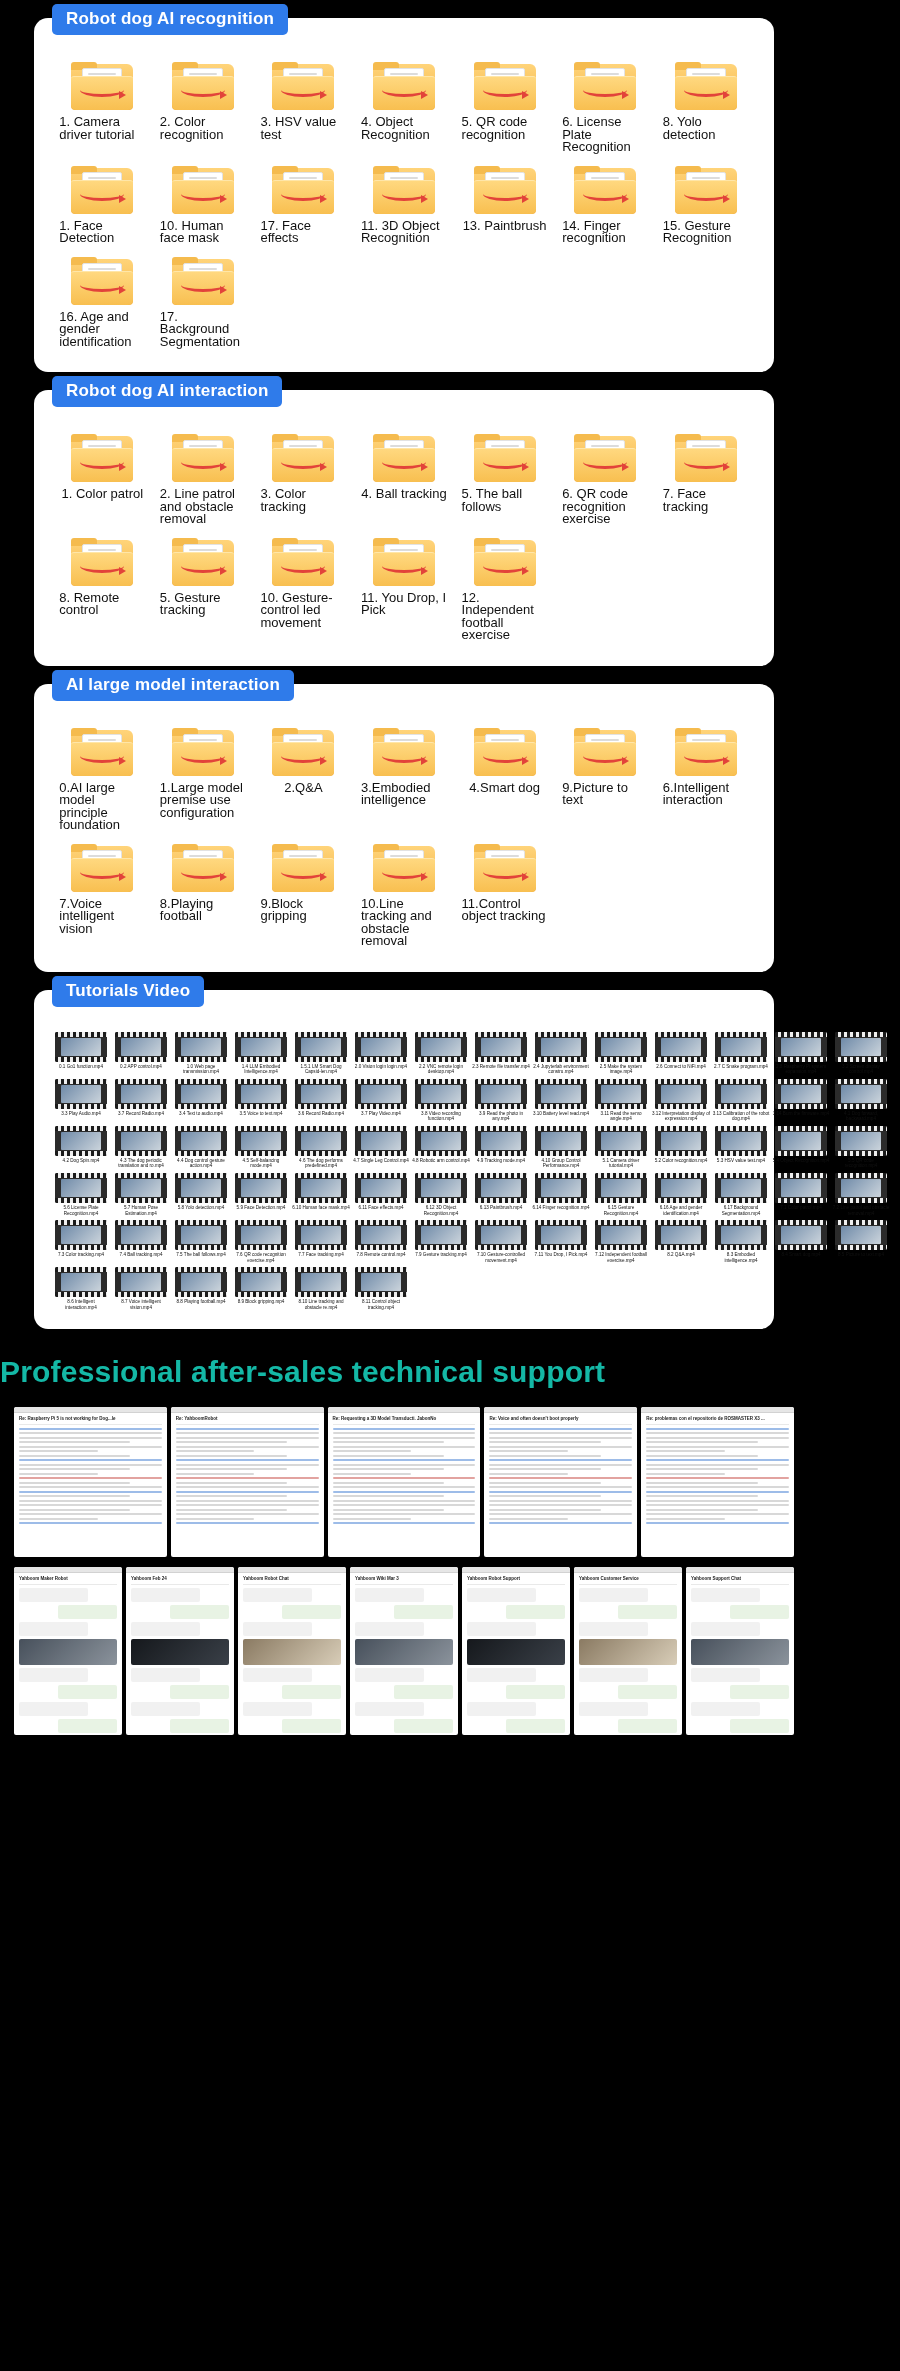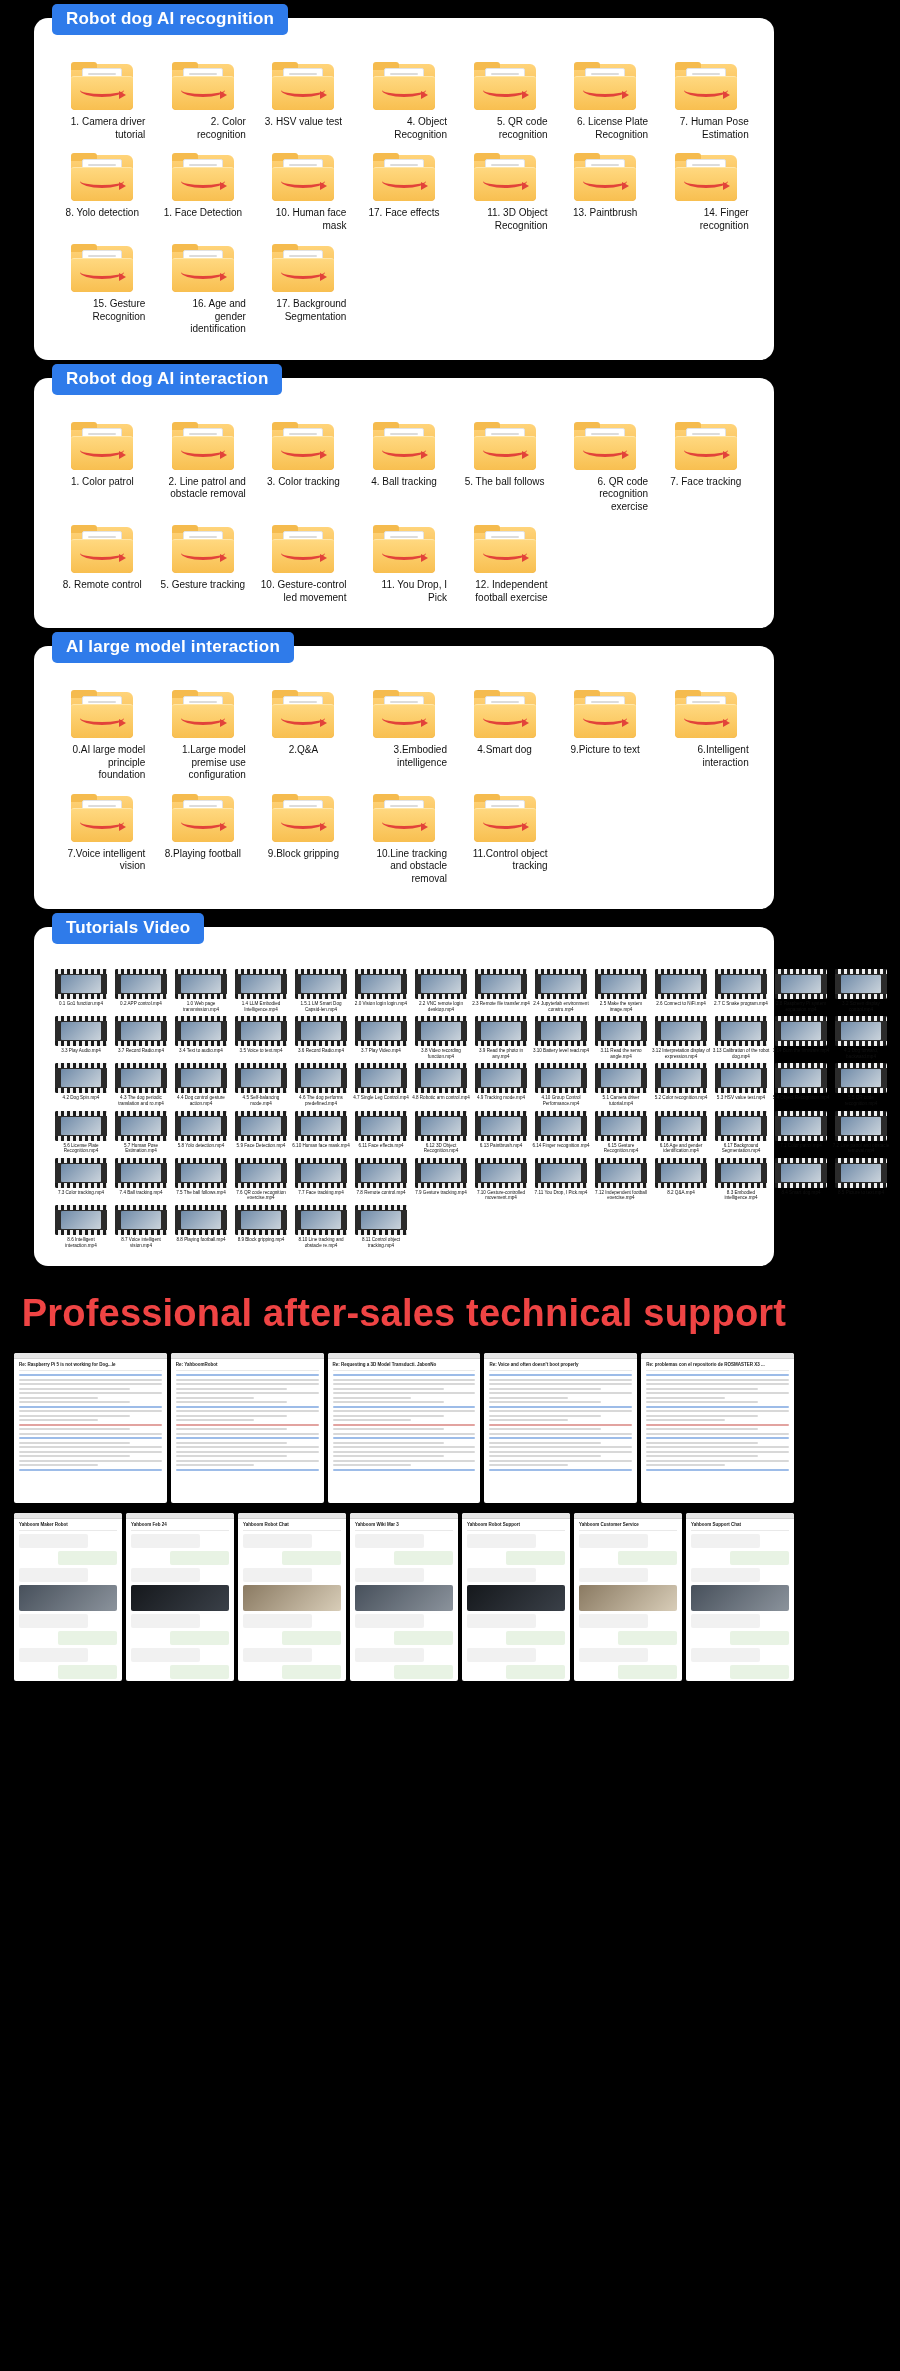--- a/index.html
+++ b/index.html
@@ -100,23 +100,23 @@
   }
   .folder .swoosh::after {
     content: "";
     position: absolute;
     right: -2px; bottom: -5px;
     border-left: 7px solid #e2433a;
     border-top: 4px solid transparent;
     border-bottom: 4px solid transparent;
   }
   .cell-label {
-    font-size: 10px;
+    font-size: 13px;
     line-height: 12.5px;
-    text-align: right;
+    text-align: left;
     color: #111;
     max-width: 86px;
   }
 
   
   .video-section { padding-bottom: 18px; }
   .vgrid {
     display: grid;
     grid-template-columns: repeat(14, 1fr);
     column-gap: 2px;
@@ -156,23 +156,22 @@
     font-size: 4.6px;
     line-height: 5.6px;
     text-align: center;
     color: #111;
     width: 58px;
     word-break: break-word;
   }
 
   
   .banner {
-    text-align: center;
-    color: #ef4444;
-    font-size: 38px;
+    color: #14b8a6;
+    font-size: 30px;
     font-weight: bold;
     padding: 26px 0 18px 0;
     letter-spacing: .2px;
   }
 
   
   .strip {
     margin: 0 14px 10px 14px;
     display: flex;
     gap: 4px;
@@ -340,35 +339,20 @@
             <div class="tab"></div>
             <div class="paper">
               <div class="ln"></div>
               <div class="ln"></div>
               <div class="ln"></div>
               <div class="ln"></div>
             </div>
             <div class="front"></div>
             <div class="swoosh"></div>
           </div>
-          <div class="cell-label">7. Human Pose Estimation</div>
-        </div>
-        <div class="cell">
-          <div class="folder">
-            <div class="back"></div>
-            <div class="tab"></div>
-            <div class="paper">
-              <div class="ln"></div>
-              <div class="ln"></div>
-              <div class="ln"></div>
-              <div class="ln"></div>
-            </div>
-            <div class="front"></div>
-            <div class="swoosh"></div>
-          </div>
           <div class="cell-label">8. Yolo detection</div>
         </div>
         <div class="cell">
           <div class="folder">
             <div class="back"></div>
             <div class="tab"></div>
             <div class="paper">
               <div class="ln"></div>
               <div class="ln"></div>
               <div class="ln"></div>

